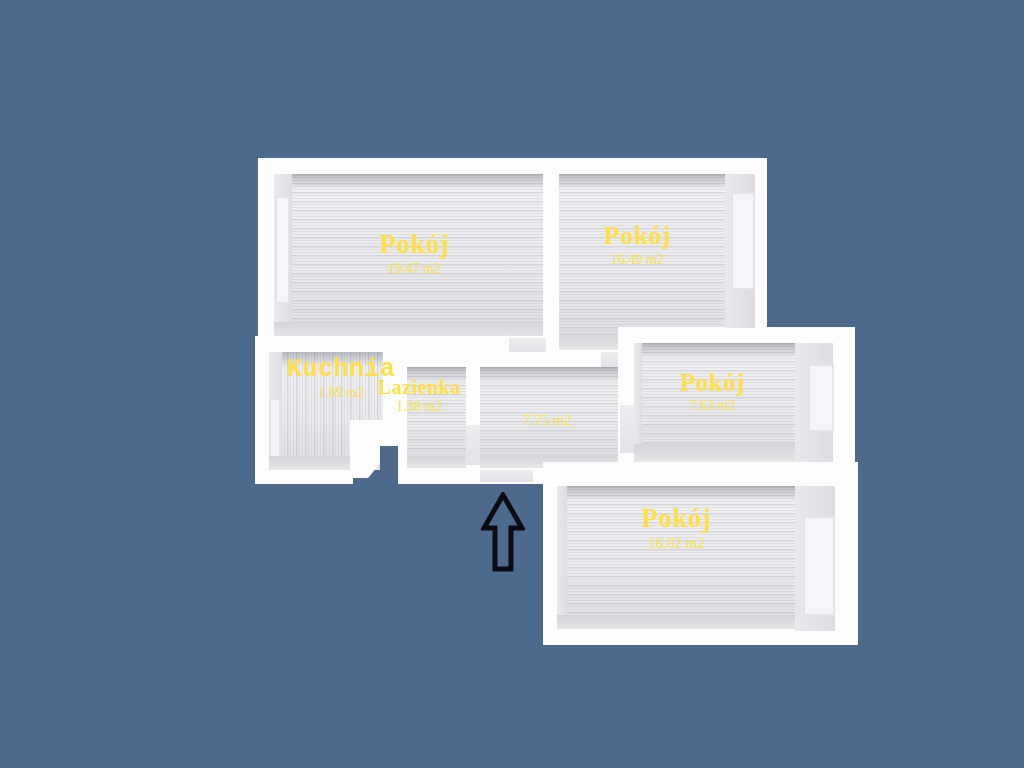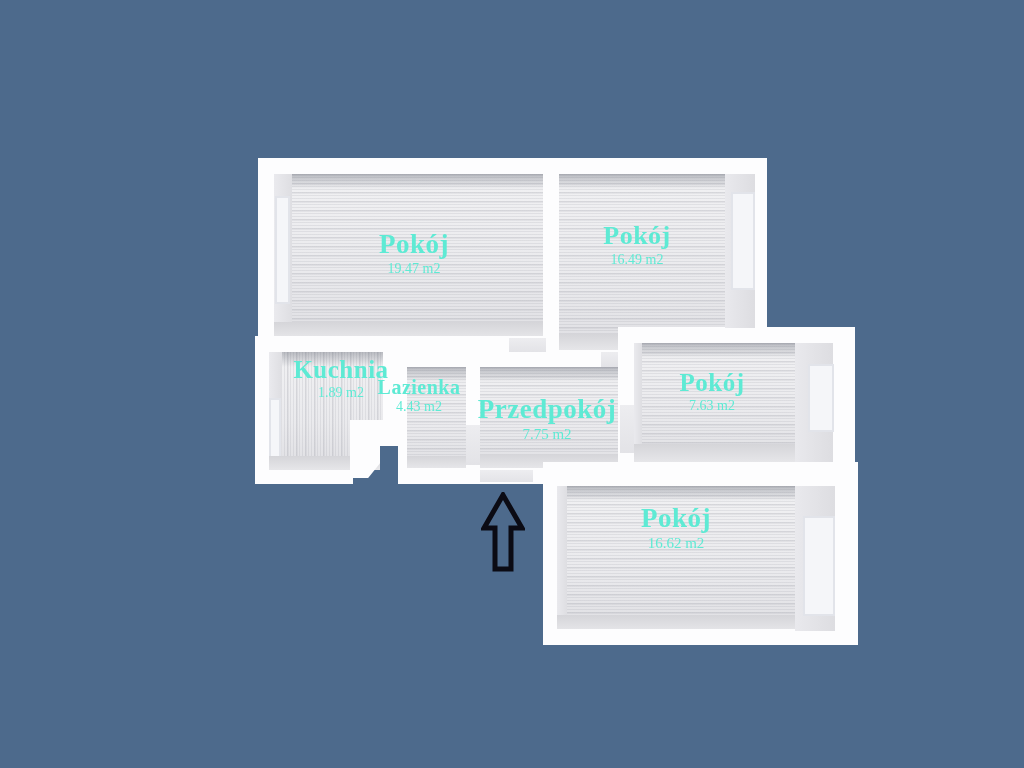--- a/index.html
+++ b/index.html
@@ -39,21 +39,21 @@
   
   .patch{position:absolute;background:linear-gradient(180deg,#ededf0,#e3e3e7);}
   .cut{position:absolute;background:#4d6a8c;}
 
   
   .block{position:absolute;background:#fdfdfe;clip-path:polygon(0 0,100% 0,100% 68%,55% 100%,0 100%);}
 
   
   .lbl{
     position:absolute;transform:translate(-50%,-50%);
-    text-align:center;color:#5eead4;white-space:nowrap;z-index:30;
+    text-align:center;color:#fde047;white-space:nowrap;z-index:30;
   }
   .lbl .nm{display:block;font-weight:bold;line-height:1.02;letter-spacing:.5px;}
   .lbl .ar{display:block;font-size:14px;line-height:1.1;margin-top:2px;}
 
   .arrow{position:absolute;z-index:40;}
 </style>
 </head>
 <body>
 
 <div id="plan">
@@ -153,31 +153,30 @@
     <span class="nm" style="font-size:27px;">Pokój</span>
     <span class="ar">19.47 m2</span>
   </div>
 
   <div class="lbl" style="left:637px;top:245px;">
     <span class="nm" style="font-size:26px;">Pokój</span>
     <span class="ar">16.49 m2</span>
   </div>
 
   <div class="lbl" style="left:341px;top:378px;">
-    <span class="nm" style="font-size:25px;">Kuchnia</span>
+    <span class="nm" style="font-size:25px;font-family:Liberation Mono, monospace;">Kuchnia</span>
     <span class="ar">1.89 m2</span>
   </div>
 
   <div class="lbl" style="left:419px;top:396px;">
     <span class="nm" style="font-size:20px;">Lazienka</span>
-    <span class="ar">4.43 m2</span>
+    <span class="ar">1.38 m2</span>
   </div>
 
   <div class="lbl" style="left:547px;top:419px;">
-    <span class="nm" style="font-size:27px;">Przedpokój</span>
     <span class="ar" style="font-size:15px;">7.75 m2</span>
   </div>
 
   <div class="lbl" style="left:712px;top:391px;">
     <span class="nm" style="font-size:25px;">Pokój</span>
     <span class="ar">7.63 m2</span>
   </div>
 
   <div class="lbl" style="left:676px;top:528px;">
     <span class="nm" style="font-size:27px;">Pokój</span>

